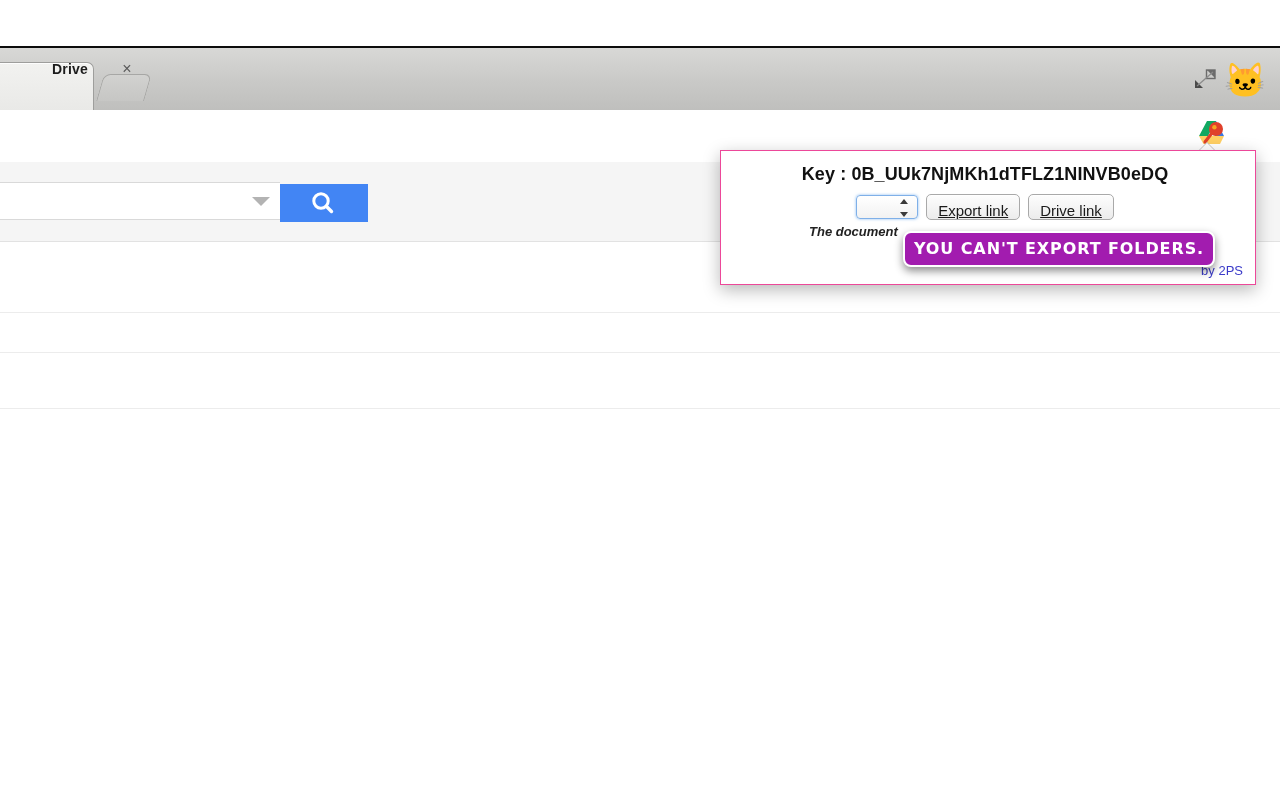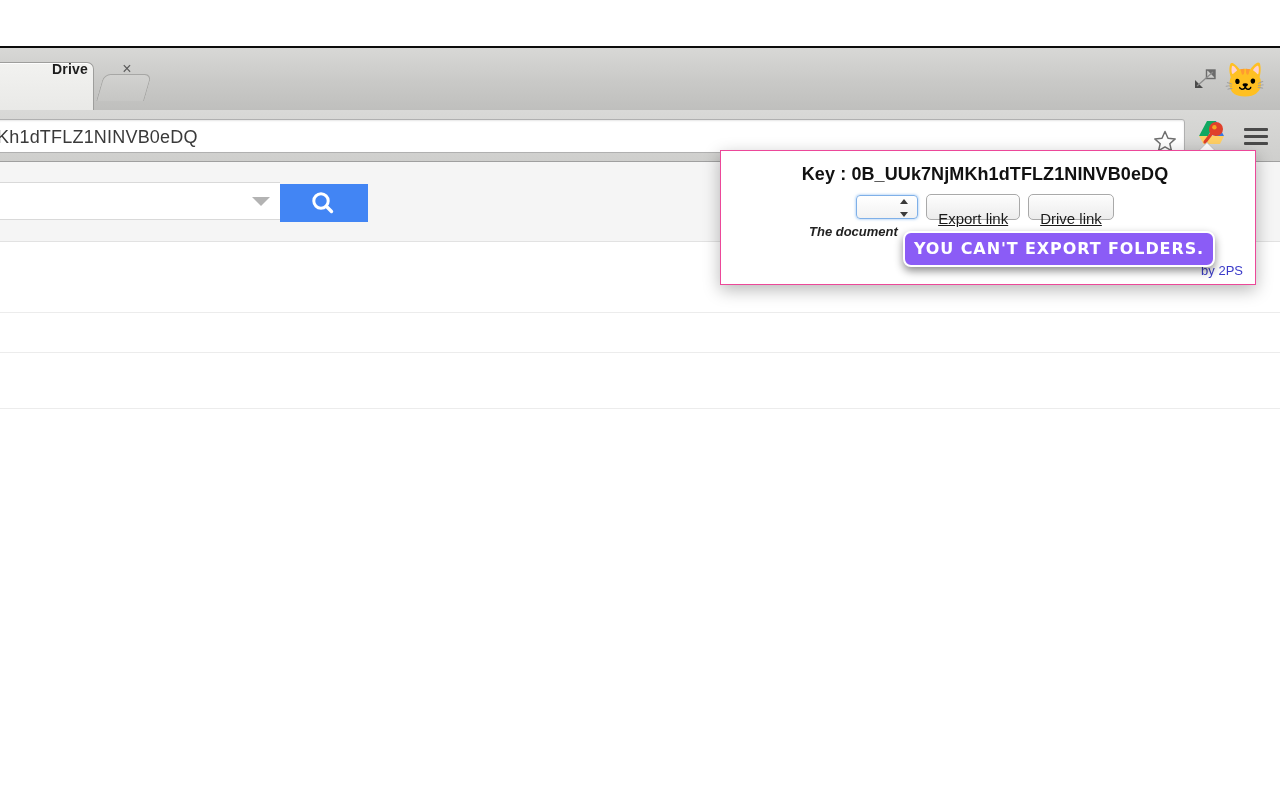--- a/index.html
+++ b/index.html
@@ -215,21 +215,21 @@
     border-right: 4px solid transparent;
     border-bottom: 5px solid #3a3a3a;
   }
   #format-select .stepper .down {
     border-left: 4px solid transparent;
     border-right: 4px solid transparent;
     border-top: 5px solid #3a3a3a;
   }
   .popup-btn {
     height: 26px;
-    padding: 12px 11px;
+    padding: 4px 11px;
     background: linear-gradient(to bottom, #fdfdfd 0%, #ececec 100%);
     border: 1px solid #a9a9a9;
     border-radius: 5px;
     font-size: 15px;
     color: #1a1a1a;
     font-family: "Liberation Sans", sans-serif;
     line-height: 24px;
     white-space: nowrap;
     cursor: pointer;
     box-shadow: inset 0 1px 0 #ffffff;
@@ -248,21 +248,21 @@
     position: absolute; right: 12px; bottom: 6px;
     font-size: 13px;
     color: #3b3bc9;
     cursor: pointer;
   }
 
   
   #tooltip {
     position: absolute; left: 903px; top: 231px;
     width: 312px; height: 36px;
-    background: #8b5cf6;
+    background: #a21caf;
     border: 2px solid #ffffff;
     border-radius: 8px;
     box-shadow: 0 4px 8px rgba(0,0,0,.45);
   }
   #tooltip-text {
     position: absolute; left: 0; top: 0;
     width: 308px; height: 32px;
     line-height: 32px;
     text-align: center;
     color: #ffffff;
@@ -293,38 +293,20 @@
         <path d="M15 4 L23 4 L23 12 Z" fill="#6b6b6b"></path>
         <rect x="14.5" y="4" width="8.5" height="8.5" fill="none" stroke="#6b6b6b" stroke-width="1.4"></rect>
         <path d="M11 22 L3 22 L3 14 Z" fill="#4a4a4a"></path>
         <path d="M5 20 L21 6" stroke="#8a8a8a" stroke-width="1.2" fill="none"></path>
       </svg>
     </div>
 
     <div id="avatar-cat">🐱</div>
   </div>
 
-  <div id="toolbar">
-
-    <div id="omnibox">
-      <div id="omnibox-url">Kh1dTFLZ1NINVB0eDQ</div>
-    </div>
-
-    <div id="bookmark-star">
-      <svg width="26" height="26" viewBox="0 0 26 26" aria-hidden="true">
-        <path d="M13 3.5 L16 10.2 L23.2 10.9 L17.8 15.7 L19.4 22.6 L13 18.9 L6.6 22.6 L8.2 15.7 L2.8 10.9 L10 10.2 Z" fill="none" stroke="#6f6f6f" stroke-width="1.5" stroke-linejoin="round"></path>
-      </svg>
-    </div>
-
-    <div id="menu-hamburger">
-      <span></span>
-        <span></span>
-        <span></span>
-    </div>
-  </div>
 </div>
 
 <div id="ext-icon">
   <svg width="32" height="32" viewBox="0 0 32 32" aria-hidden="true">
     <path d="M11 4 L20 4 L28 19 L19 19 Z" fill="#3777e3"></path>
     <path d="M11 4 L3 19 L12 19 L20 4 Z" fill="#11a861"></path>
     <path d="M3 19 L7.5 27 L24 27 L28 19 Z" fill="#ffcf63"></path>
     <circle cx="20" cy="12" r="7" fill="#e0402b"></circle>
     <circle cx="18.4" cy="10.2" r="2.2" fill="#f5a623"></circle>
     <path d="M16 16 L9 25" stroke="#e0402b" stroke-width="3.2" stroke-linecap="round"></path>

